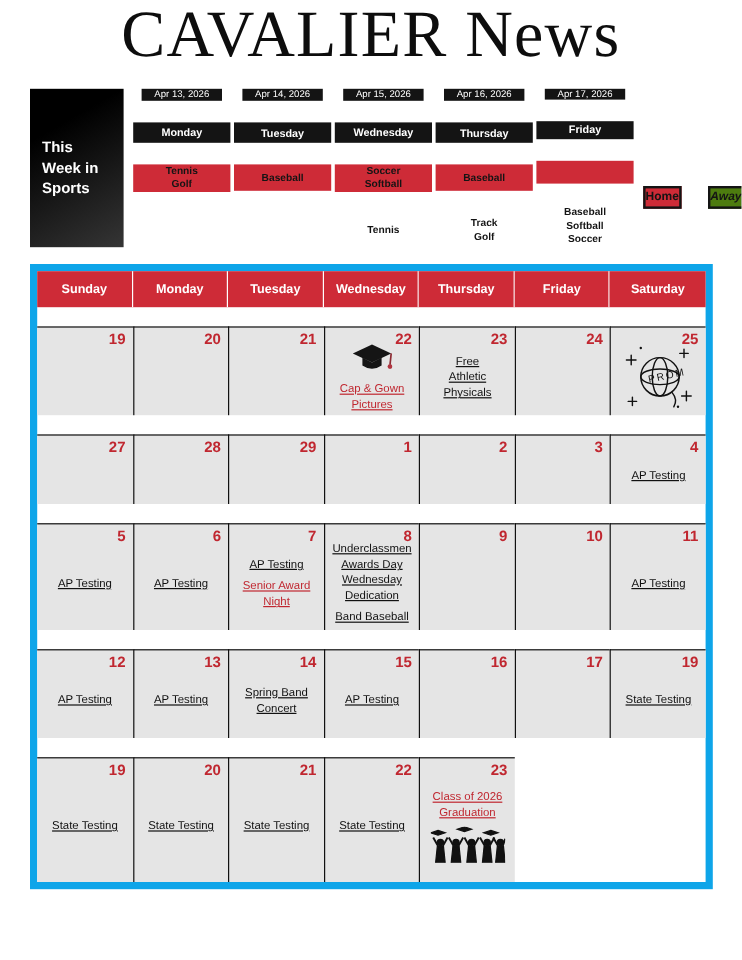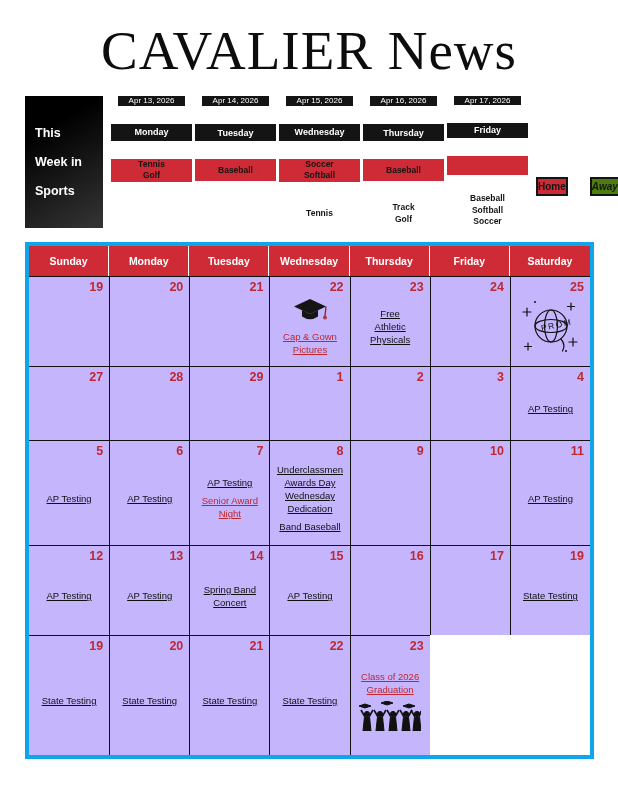--- a/index.html
+++ b/index.html
@@ -1,52 +1,52 @@
 <!DOCTYPE html>
 <html style="--red: #ce2b37; --redtext: #c02730; --ink: #141414;"><head>
 <meta charset="utf-8">
 <style>
   :root{ --red:#ce2b37; --redtext:#c02730; --ink:#141414; }
   *{margin:0;padding:0;box-sizing:border-box}
   html,body{background:#fff;}
   body{width:618px;height:800px;font-family:"Liberation Sans","DejaVu Sans",sans-serif;color:var(--ink);}
   .page{width:618px;height:800px;overflow:hidden;position:relative;background:#fff;}
 
-  .title{margin-top:22px;text-align:center;font-family:"Liberation Serif","DejaVu Serif",serif;
+  .title{text-align:center;font-family:"Liberation Serif","DejaVu Serif",serif;
          font-size:55px;line-height:1.05;color:#0d0d0d;letter-spacing:1px;}
 
   
   .sports{display:flex;gap:8px;margin:16px 24px 0 25px;height:132px;}
   .panel{width:78px;background:linear-gradient(150deg,#000 25%,#4a4a4a 130%);color:#fff;
-         display:flex;flex-direction:column;justify-content:center;padding-left:10px;gap:15px;
+         display:flex;flex-direction:column;justify-content:center;padding-left:10px;gap:3px;
          font-size:12.5px;font-weight:bold;}
   .sp-cols{flex:1;display:flex;gap:3px;}
   .sp-col{flex:1;display:flex;flex-direction:column;gap:18px;}
   .sp-badge{height:16px;margin:0 7px;background:var(--ink);color:#fff;font-size:8px;
             display:flex;align-items:center;justify-content:center;white-space:nowrap;}
   .sp-day{height:27px;background:var(--ink);color:#fff;font-size:9px;font-weight:bold;
           display:flex;align-items:center;justify-content:center;}
   .sp-cell{color:var(--ink);font-size:8.5px;font-weight:bold;display:flex;align-items:center;
            justify-content:center;text-align:center;line-height:1.35;white-space:pre-line;}
   .sp-home{height:34px;background:var(--red);}
   .sp-away{height:44px;background:#fff;}
   .legend{width:58px;display:flex;align-items:center;padding-top:49px;gap:22px;}
   .lbtn{width:50px;height:19px;border:2px solid var(--ink);display:flex;align-items:center;
         justify-content:center;font-size:10px;font-weight:bold;color:var(--ink);}
   .lbtn.home{background:var(--red);}
   .lbtn.away{background:#4d7c0f;font-style:italic;}
 
   
-  .calendar{margin:14px 24px 0 25px;border:4px solid #0ea5e9;}
+  .calendar{margin:14px 24px 0 25px;border:6px solid #0ea5e9;}
   .cal-head{display:grid;grid-template-columns:repeat(7,1fr);}
   .hcell{height:30px;background:var(--red);color:#fff;font-weight:bold;font-size:10.5px;
          display:flex;align-items:center;justify-content:center;border-right:1px solid #fff;}
   .hcell:last-child{border-right:none;}
   .cal-grid{display:grid;grid-template-columns:repeat(7,1fr);grid-template-rows:90px 74px 105px 90px 120px;}
-  .cell{border-top:1px solid #111;border-left:1px solid #111;position:relative;background:#c4b5fd;}
+  .cell{border-top:1px solid #111;border-left:1px solid #111;position:relative;background:#e5e5e5;margin-top:16px;}
   .cell:nth-child(7n+1){border-left:none;}
   .num{position:absolute;top:3px;right:6px;color:var(--redtext);font-weight:bold;font-size:12.5px;}
   .events{height:100%;display:flex;flex-direction:column;align-items:center;justify-content:center;
           gap:5px;padding:16px 2px 5px;text-align:center;font-size:9.5px;line-height:1.38;}
   .ev{white-space:pre-line;color:#111;text-decoration:underline;}
   .ev.red{color:var(--redtext);}
   .icon-wrap{display:flex;align-items:center;justify-content:center;}
 </style>
 </head>
 <body>

